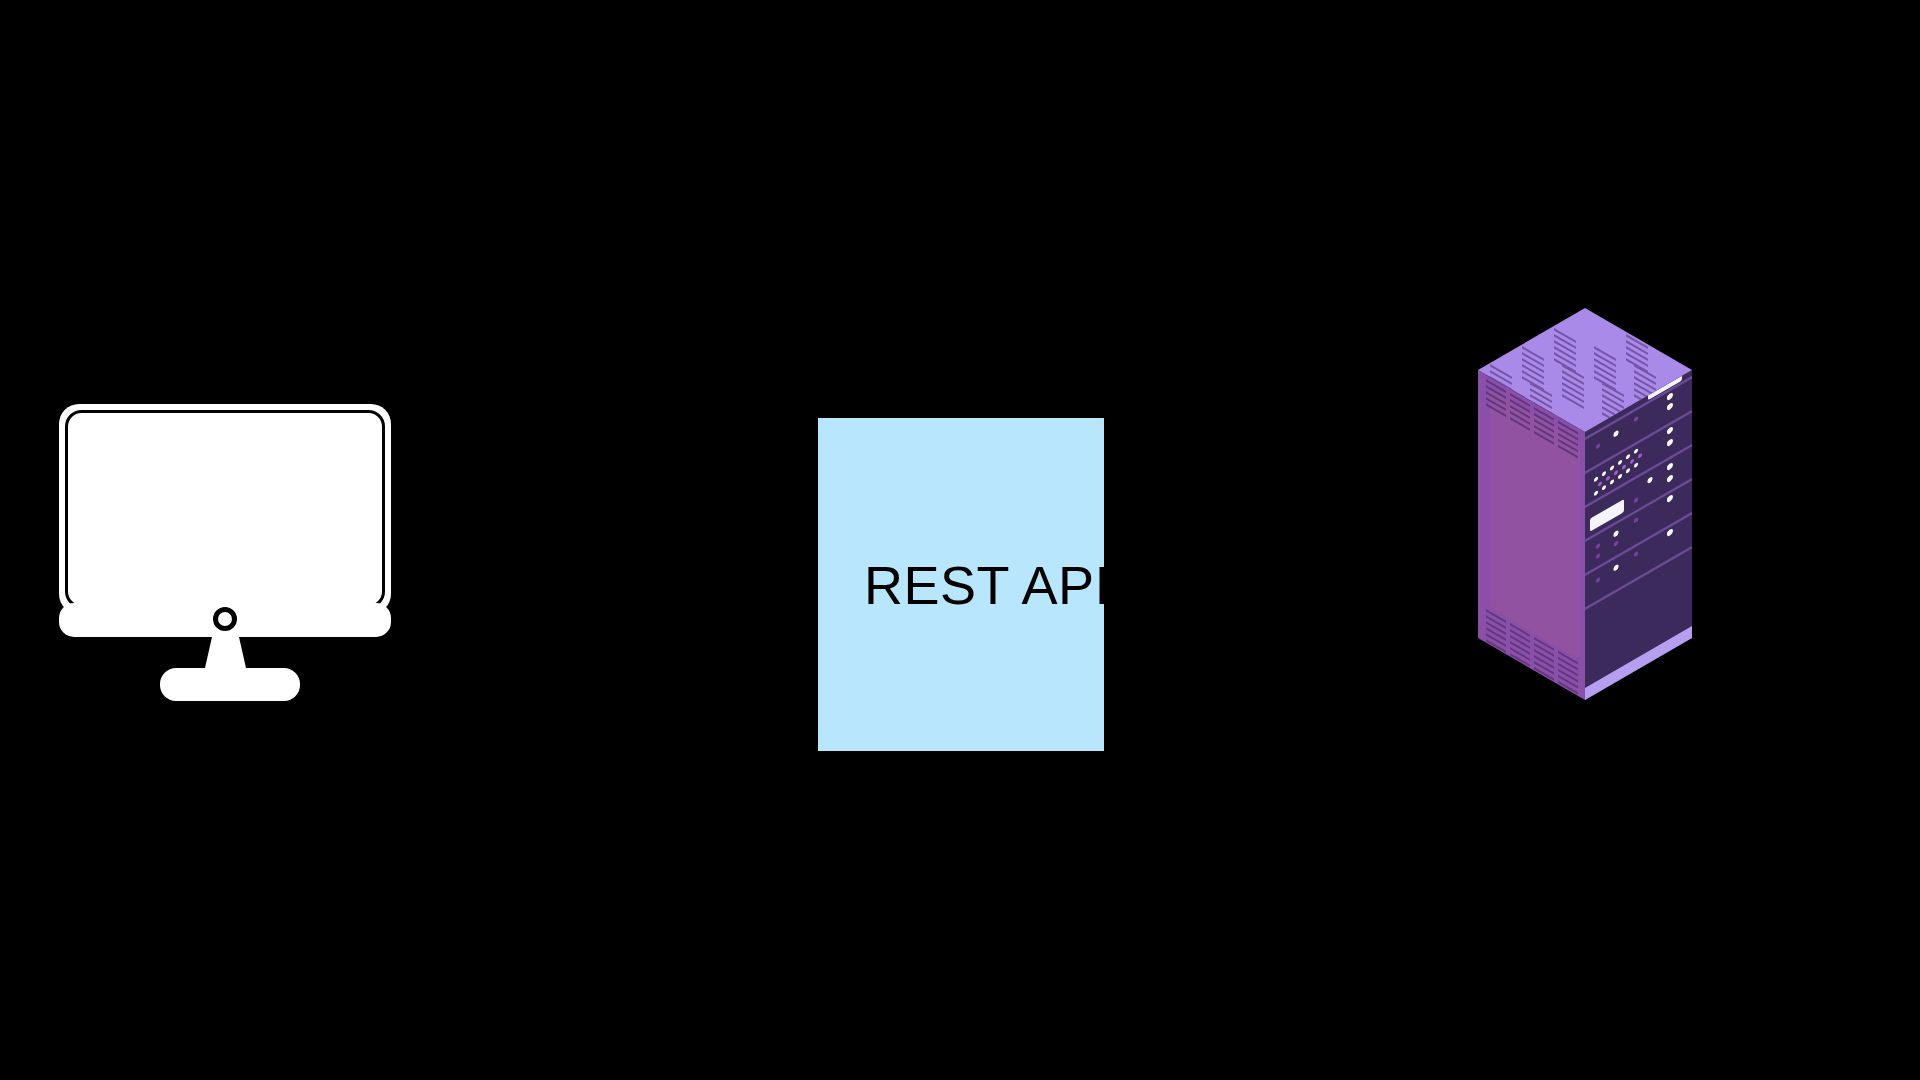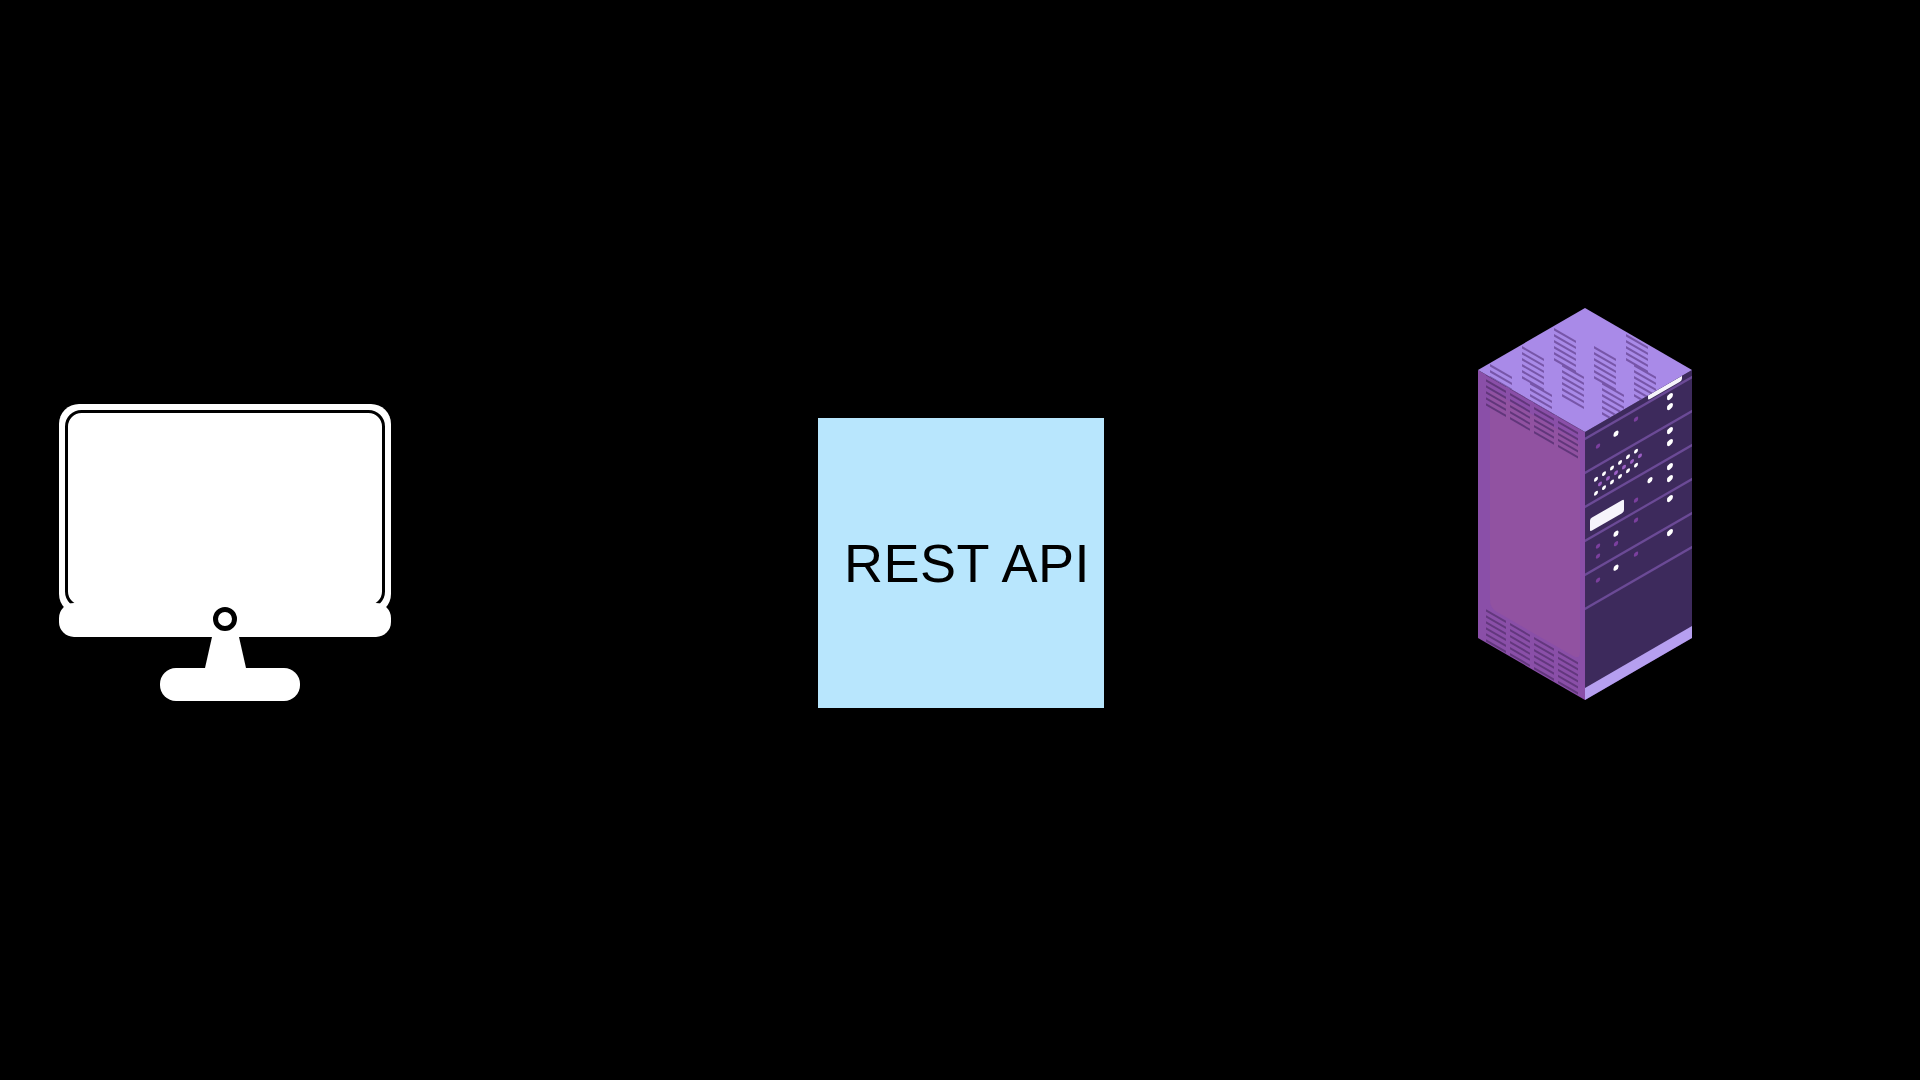--- a/index.html
+++ b/index.html
@@ -36,24 +36,24 @@
     top: 400px;
     width: 410px;
     height: 330px;
   }
 
   
   #api-node {
     left: 818px;
     top: 418px;
     width: 286px;
-    height: 290px;
+    height: 333px;
     display: flex;
     align-items: center;
-    justify-content: center;
+    justify-content: flex-end;
   }
   .api-box {
     position: absolute;
     left: 0;
     top: 0;
     width: 100%;
     height: 100%;
     background: #b8e6fd;
   }
   .api-label {

